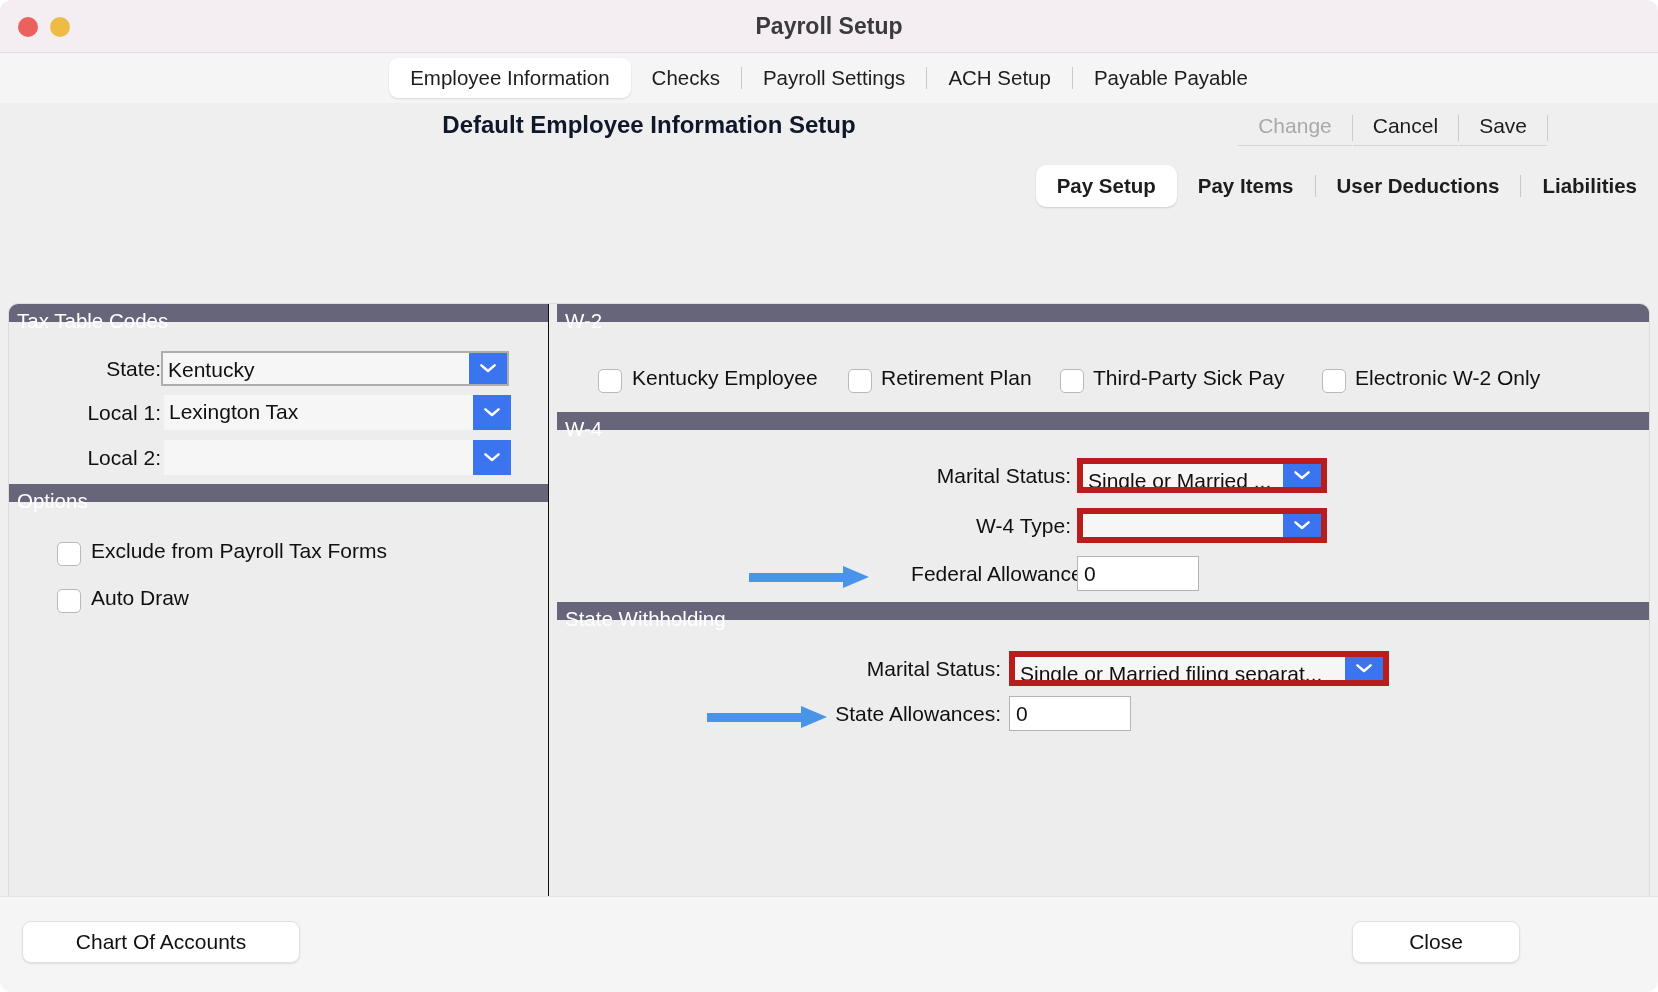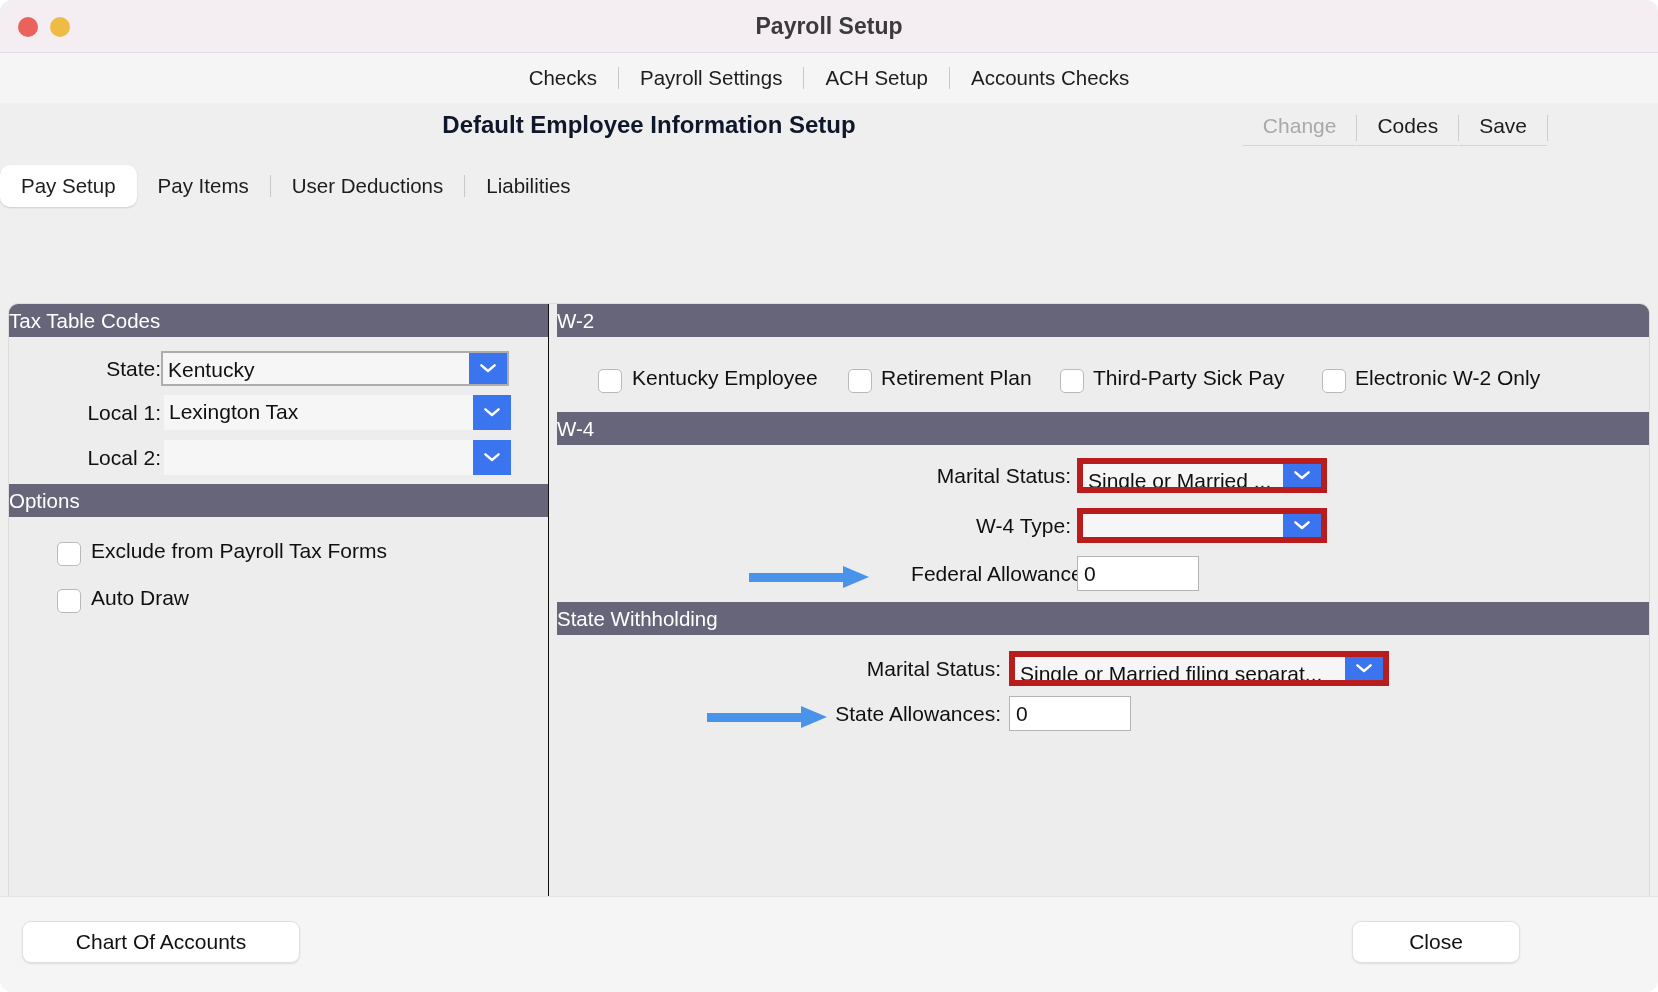--- a/index.html
+++ b/index.html
@@ -117,22 +117,23 @@
     white-space: nowrap;
   }
   .act-btn.disabled { color: #a9a9a9; }
   .act-sep { width: 1px; height: 26px; background: #cccccc; }
 
   
   .subtabbar {
     position: relative;
     height: 50px;
     display: flex;
-    justify-content: flex-start;
+    justify-content: flex-end;
     align-items: center;
+    font-weight: bold;
   }
   .subtabs { display: flex; align-items: center; height: 42px; }
   .subtab {
     padding: 0 21px;
     height: 42px;
     line-height: 42px;
     font-size: 20.5px;
     color: #1d1d1d;
     white-space: nowrap;
   }
@@ -158,23 +159,23 @@
     left: 539px; top: 0;
     width: 1px; height: 629px;
     background: #111;
   }
 
   .section-bar {
     position: absolute;
     background: #676579;
     color: #ffffff;
     font-size: 20.5px;
-    height: 33px;
+    height: 18px;
     line-height: 33px;
-    padding-left: 0;
+    padding-left: 8px;
   }
 
   .fld-label {
     position: absolute;
     font-size: 21px;
     color: #101010;
     text-align: right;
     white-space: nowrap;
   }
 
@@ -283,38 +284,39 @@
   <div class="titlebar">
     <div class="traffic">
       <div class="light red"></div>
       <div class="light yellow"></div>
     </div>
     <div class="win-title">Payroll Setup</div>
   </div>
 
   <div class="toptabbar">
     <div class="toptabs">
+      <div class="toptab active">Employee Information</div>
       <div class="toptab">Checks</div>
       <div class="tabsep"></div>
       <div class="toptab">Payroll Settings</div>
       <div class="tabsep"></div>
       <div class="toptab">ACH Setup</div>
       <div class="tabsep"></div>
-      <div class="toptab">Accounts Checks</div>
+      <div class="toptab">Payable Payable</div>
     </div>
   </div>
 
   <div class="content">
 
     <div class="header-row">
       <div class="page-title">Default Employee Information Setup</div>
       <div class="action-buttons">
         <div class="act-btn disabled">Change</div>
         <div class="act-sep"></div>
-        <div class="act-btn">Codes</div>
+        <div class="act-btn">Cancel</div>
         <div class="act-sep"></div>
         <div class="act-btn">Save</div>
         <div class="act-sep"></div>
       </div>
     </div>
 
     <div class="subtabbar">
       <div class="subtabs">
         <div class="subtab active">Pay Setup</div>
         <div class="subtab">Pay Items</div>

